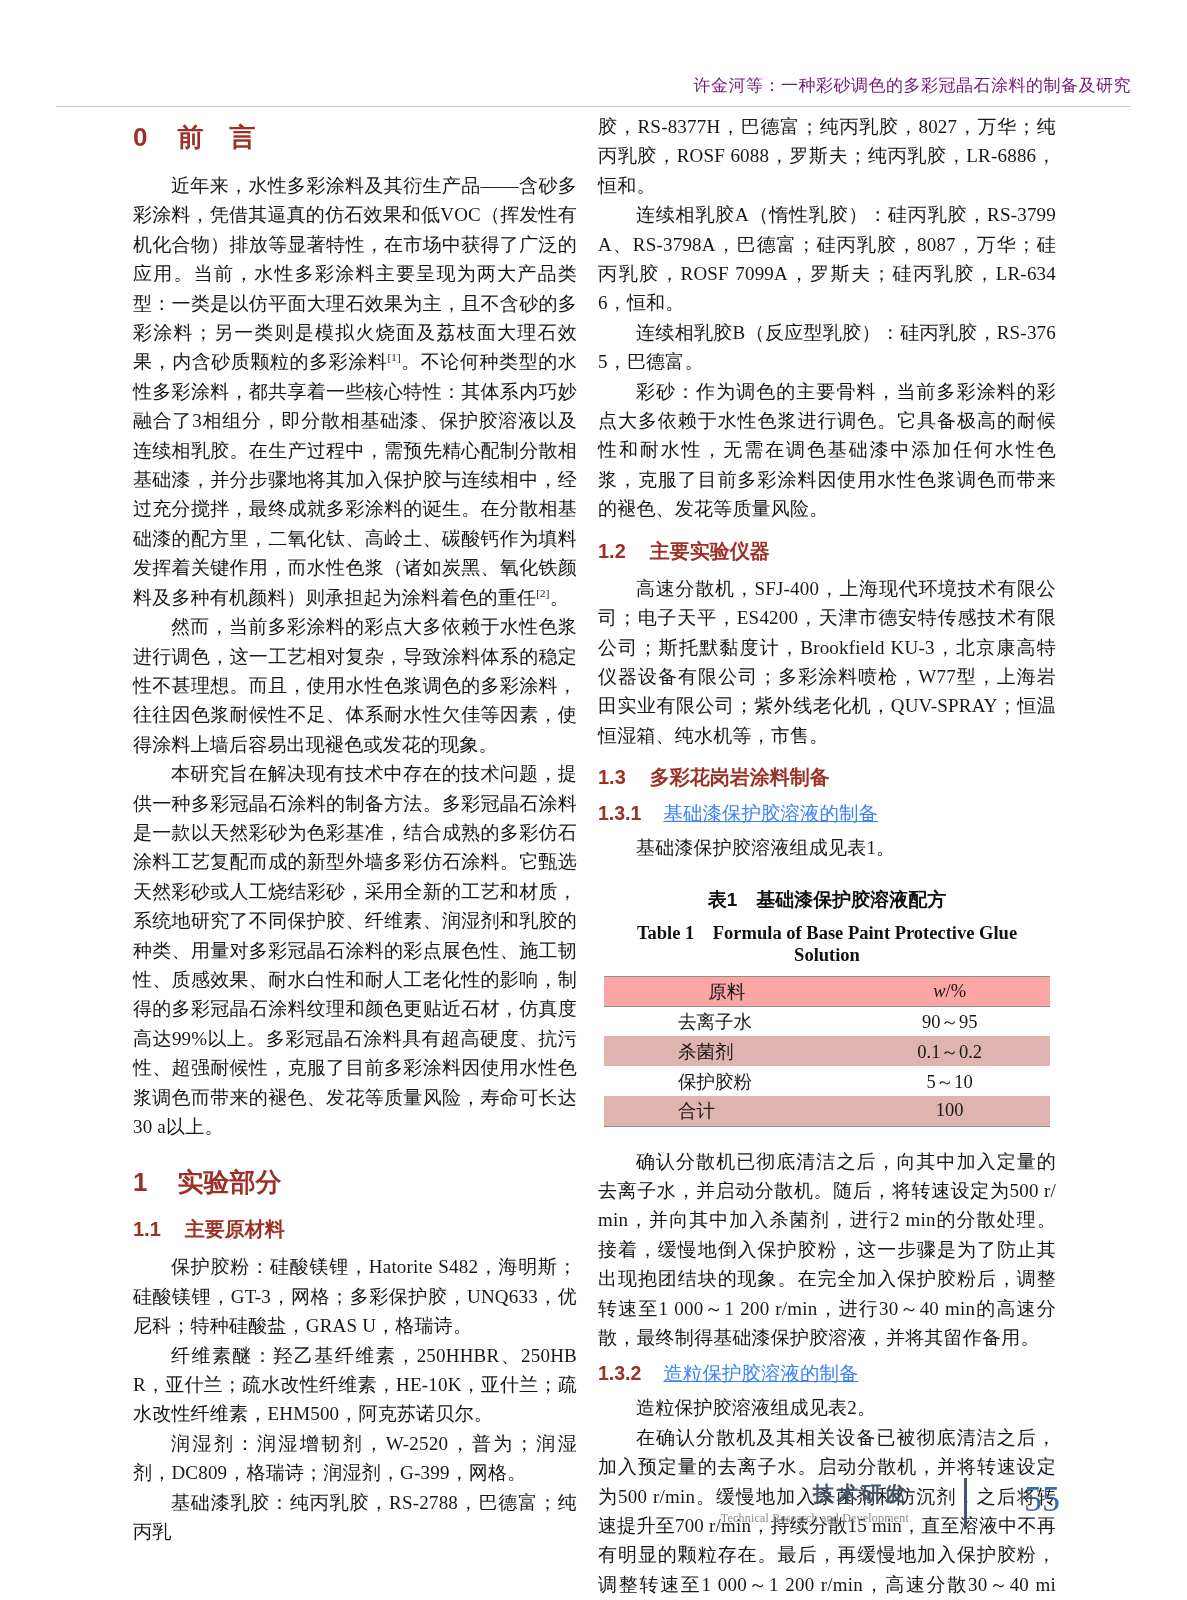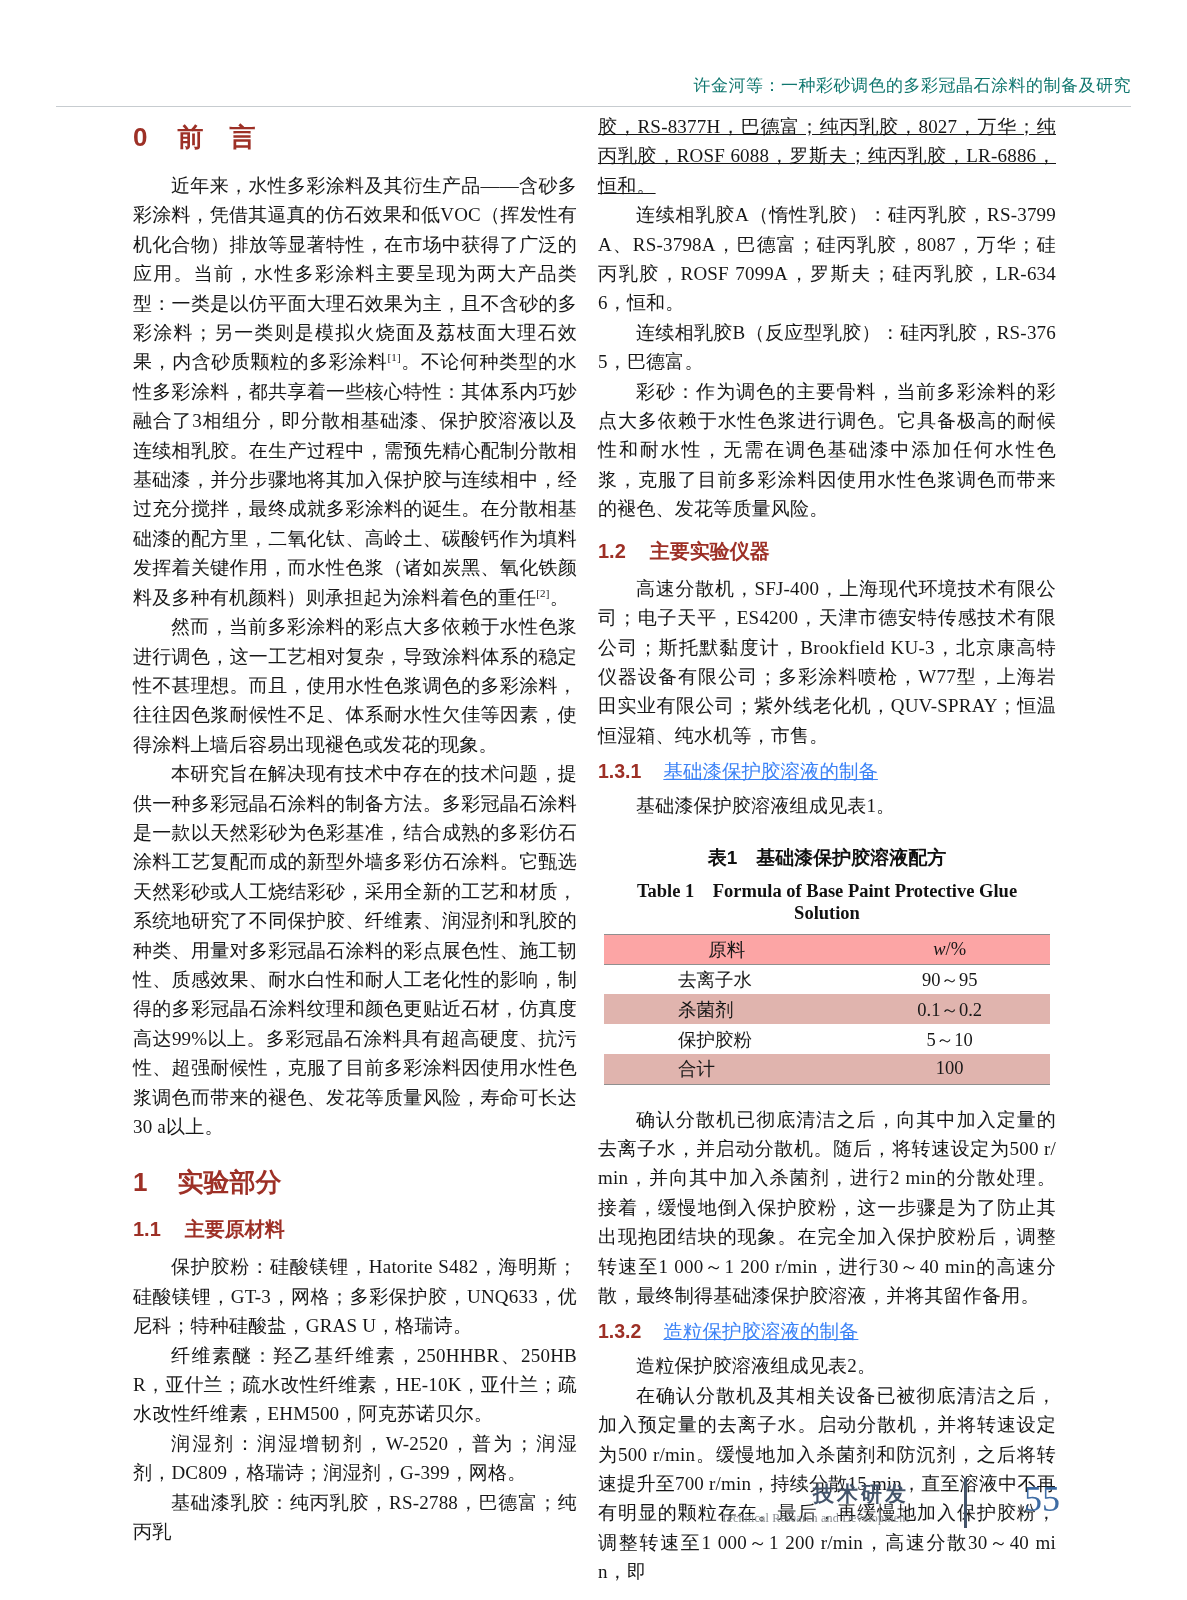--- a/index.html
+++ b/index.html
@@ -10,21 +10,21 @@
     background: #ffffff;
     font-family: "Liberation Serif", "DejaVu Serif", serif;
     color: #171717;
     overflow: hidden;
   }
   
   .running-header {
     position: absolute; top: 74px; left: 56px; right: 56px;
     text-align: right;
     font-family: "Liberation Sans", "DejaVu Sans", sans-serif;
-    font-size: 17px; color: #0f766e;
+    font-size: 17px; color: #701a75;
     padding-bottom: 9px;
     border-bottom: 1px solid #C7CCD0;
     letter-spacing: 0.5px;
   }
   
   .columns {
     position: absolute; top: 112px; left: 133px;
     display: flex; gap: 21px; align-items: flex-start;
   }
   .col-left  { width: 444px; }
@@ -32,21 +32,21 @@
 
   p.body {
     margin: 0;
     font-size: 19px;
     line-height: 29.4px;
     text-align: justify;
     text-indent: 2em;
     letter-spacing: 0.2px;
     word-break: break-all;
   }
-  p.cont { text-indent: 0; text-decoration: underline; }
+  p.cont { text-indent: 0; }
   sup.ref { font-size: 11px; line-height: 0; }
 
   .h1 {
     display: flex; align-items: baseline;
     font-family: "Liberation Sans", "DejaVu Sans", sans-serif;
     font-weight: bold; font-size: 26px;
     color: #9D3026;
     margin: 8px 0 16px 0;
   }
   .h1 .num { margin-right: 30px; }
@@ -168,20 +168,24 @@
       <p class="body">连续相乳胶A（惰性乳胶）：硅丙乳胶，RS-3799A、RS-3798A，巴德富；硅丙乳胶，8087，万华；硅丙乳胶，ROSF 7099A，罗斯夫；硅丙乳胶，LR-6346，恒和。</p>
       <p class="body">连续相乳胶B（反应型乳胶）：硅丙乳胶，RS-3765，巴德富。</p>
       <p class="body">彩砂：作为调色的主要骨料，当前多彩涂料的彩点大多依赖于水性色浆进行调色。它具备极高的耐候性和耐水性，无需在调色基础漆中添加任何水性色浆，克服了目前多彩涂料因使用水性色浆调色而带来的褪色、发花等质量风险。</p>
 
       <div class="h2">
         <span class="num">1.2</span>
         <span class="t">主要实验仪器</span>
       </div>
       <p class="body">高速分散机，SFJ-400，上海现代环境技术有限公司；电子天平，ES4200，天津市德安特传感技术有限公司；斯托默黏度计，Brookfield KU-3，北京康高特仪器设备有限公司；多彩涂料喷枪，W77型，上海岩田实业有限公司；紫外线老化机，QUV-SPRAY；恒温恒湿箱、纯水机等，市售。</p>
 
+      <div class="h2">
+        <span class="num">1.3</span>
+        <span class="t">多彩花岗岩涂料制备</span>
+      </div>
 
       <div class="h3">
         <span class="num">1.3.1</span>
         <span class="t">基础漆保护胶溶液的制备</span>
       </div>
       <p class="body">基础漆保护胶溶液组成见表1。</p>
 
       <div class="tablock">
         <div class="tbl-title-zh">表1　基础漆保护胶溶液配方</div>
         <div class="tbl-title-en">Table 1　Formula of Base Paint Protective Glue Solution</div>

